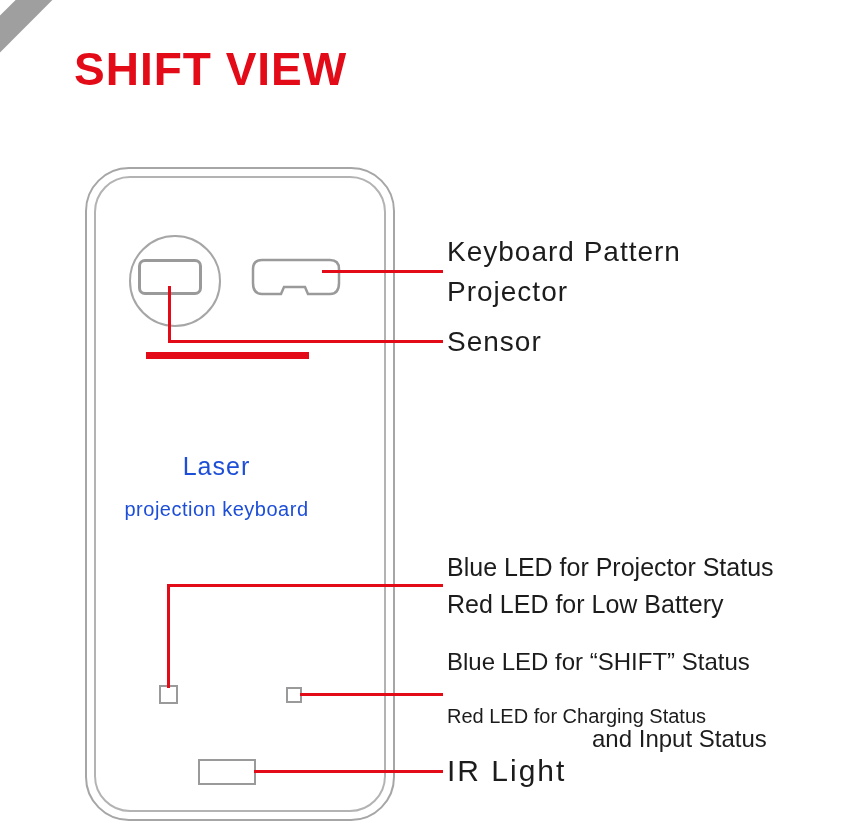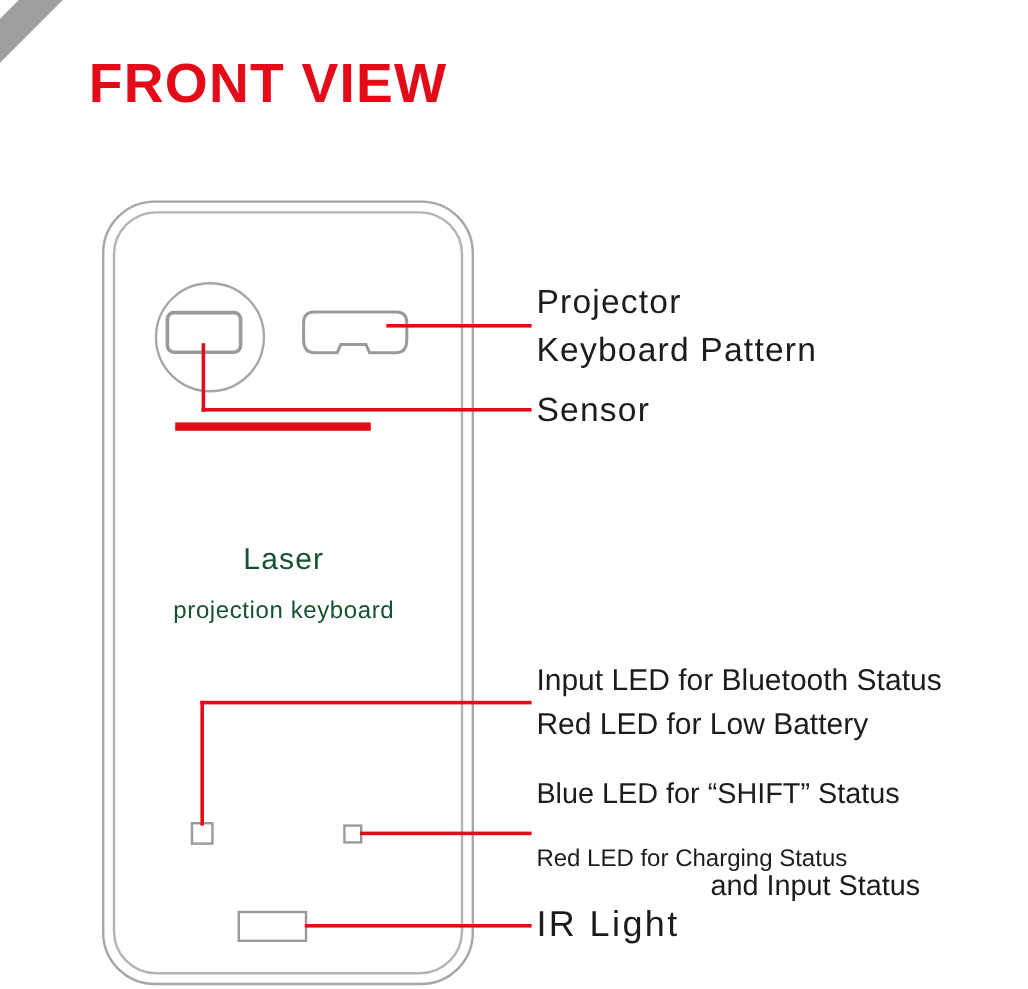--- a/index.html
+++ b/index.html
@@ -68,24 +68,24 @@
     width:90px; height:38px;
   }
   .red-bar{
     position:absolute;
     left:146px; top:352px;
     width:163px; height:7px;
     background:#e30b17;
   }
   .device-label{
     position:absolute;
-    left:104px; top:452px;
+    left:84px; top:452px;
     width:265px;
     text-align:center;
-    color:#14532d;
+    color:#1d4ed8;
   }
   .device-label .l1{font-size:25px; letter-spacing:1px;}
   .device-label .l2{font-size:20px; margin-top:17px; letter-spacing:0.5px;}
   .led{
     position:absolute;
     border:2px solid #9a9a9a;
     background:#ffffff;
     box-sizing:border-box;
   }
   .led-left{left:159px; top:685px; width:19px; height:19px;}
@@ -120,21 +120,21 @@
   .ann-led2-3{left:447px; top:705px; font-size:20px;}
   .ann-ir{left:447px; top:754px; font-size:30px; letter-spacing:2px;}
 </style>
 </head>
 <body>
 
 <div class="canvas">
 
   <div class="corner-ribbon"></div>
 
-  <div class="title">FRONT VIEW</div>
+  <div class="title">SHIFT VIEW</div>
 
   <div class="device-outer">
     <div class="device-inner"></div>
   </div>
 
   <div class="sensor-circle"></div>
   <div class="sensor-window"></div>
 
   <div class="projector-shape">
     <svg width="90" height="38" viewBox="0 0 90 38">
@@ -155,27 +155,27 @@
 
   <div class="leader h ln-projector"></div>
   <div class="leader v ln-sensor-v"></div>
   <div class="leader h ln-sensor-h"></div>
   <div class="leader v ln-led1-v"></div>
   <div class="leader h ln-led1-h"></div>
   <div class="leader h ln-led2-h"></div>
   <div class="leader h ln-ir-h"></div>
 
   <div class="ann ann-projector">
+    <div>Keyboard Pattern</div>
     <div>Projector</div>
-    <div>Keyboard Pattern</div>
   </div>
 
   <div class="ann ann-sensor">Sensor</div>
 
-  <div class="ann ann-led1-1">Input LED for Bluetooth Status</div>
+  <div class="ann ann-led1-1">Blue LED for Projector Status</div>
   <div class="ann ann-led1-2">Red LED for Low Battery</div>
 
   <div class="ann ann-led2-1">Blue LED for “SHIFT” Status</div>
   <div class="ann ann-led2-2">and Input Status</div>
   <div class="ann ann-led2-3">Red LED for Charging Status</div>
 
   <div class="ann ann-ir">IR Light</div>
 
 </div>
 

